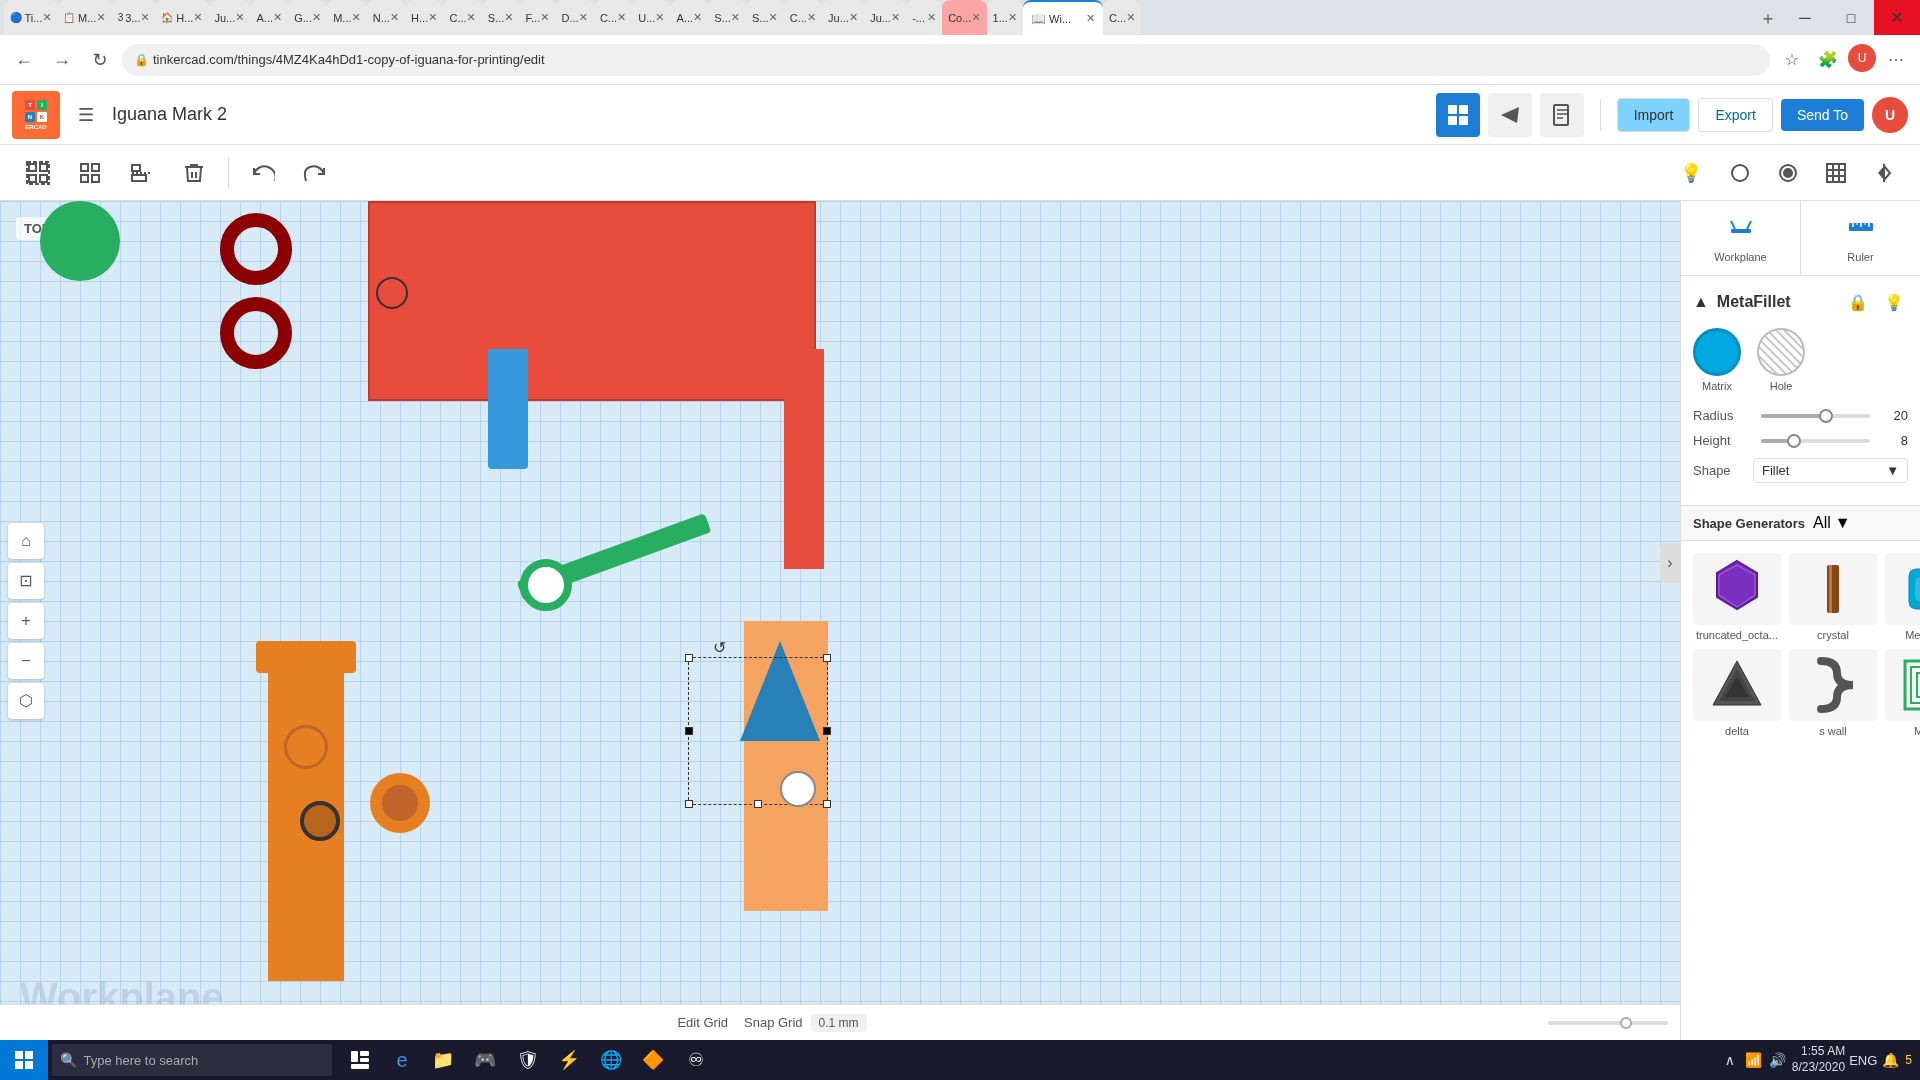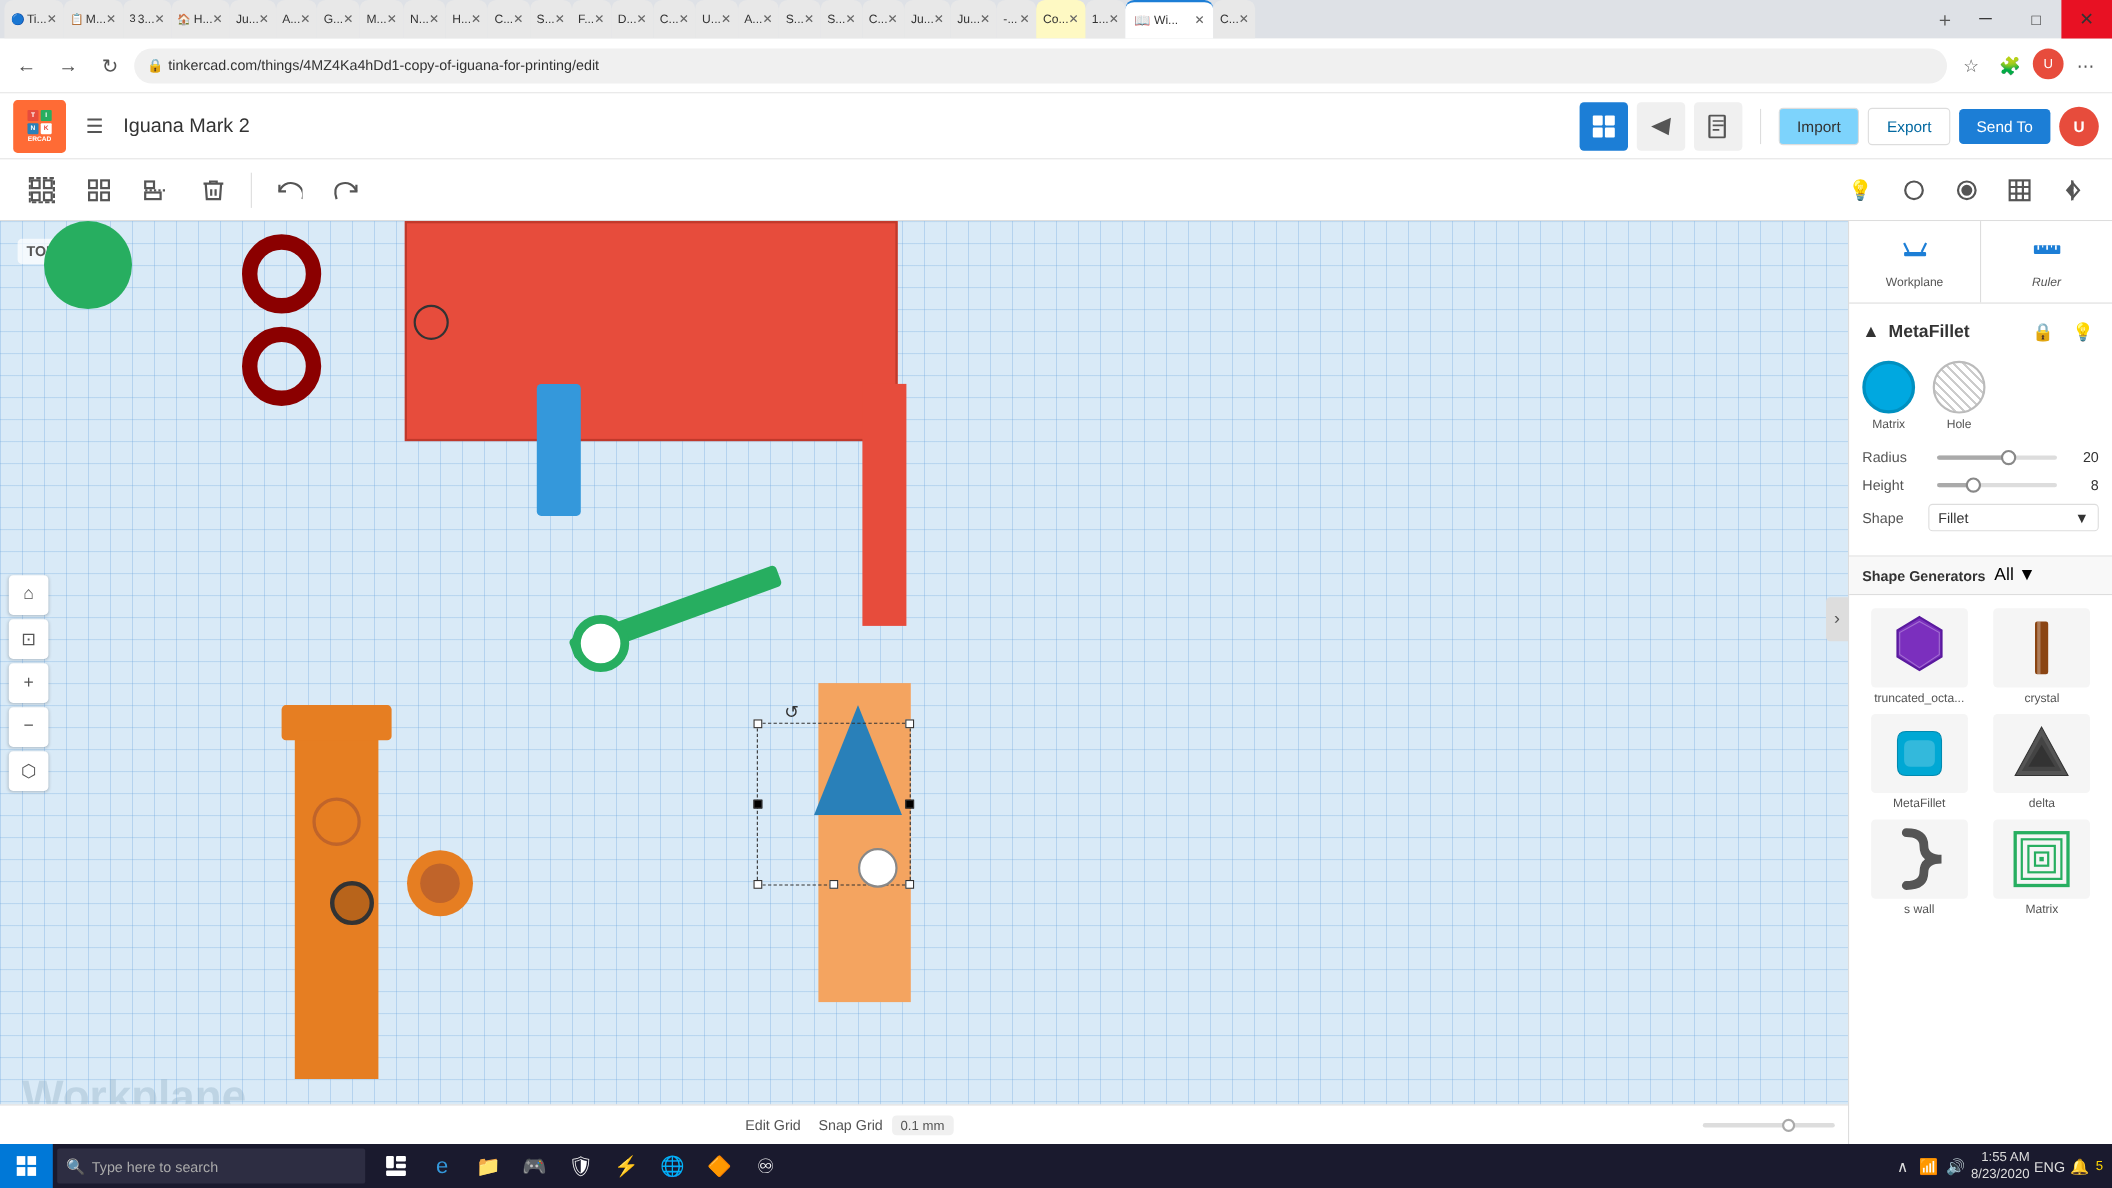--- a/index.html
+++ b/index.html
@@ -76,21 +76,21 @@
     #view-label { position: absolute; top: 16px; left: 16px; background: rgba(255,255,255,0.7); padding: 4px 8px; border-radius: 4px; font-size: 13px; font-weight: 600; color: #555; }
 
     
     #left-tools { position: absolute; left: 8px; top: 50%; transform: translateY(-50%); display: flex; flex-direction: column; gap: 4px; }
     .left-tool { width: 36px; height: 36px; background: white; border-radius: 4px; display: flex; align-items: center; justify-content: center; color: #555; font-size: 16px; cursor: pointer; box-shadow: 0 1px 3px rgba(0,0,0,0.2); }
 
     
     #tc-right { width: 240px; background: white; border-left: 1px solid #ddd; display: flex; flex-direction: column; }
     #tc-workplane-ruler { display: flex; gap: 0; border-bottom: 1px solid #ddd; }
     .wp-btn { flex: 1; padding: 12px 8px; display: flex; flex-direction: column; align-items: center; gap: 4px; cursor: pointer; font-size: 11px; color: #555; border-right: 1px solid #ddd; }
-    .wp-btn:last-child { border-right: none; font-style: italic; }
+    .wp-btn:last-child { border-right: none; }
     .wp-icon { font-size: 22px; color: #1c7ed6; }
 
     
     #props-panel { padding: 12px; border-bottom: 1px solid #ddd; }
     #props-header { display: flex; align-items: center; gap: 8px; margin-bottom: 12px; }
     #props-title { font-size: 16px; font-weight: 600; color: #333; flex: 1; }
     .props-icon-btn { width: 28px; height: 28px; display: flex; align-items: center; justify-content: center; color: #888; font-size: 16px; cursor: pointer; }
 
     #shape-options { display: flex; gap: 16px; margin-bottom: 16px; }
     .shape-opt { display: flex; flex-direction: column; align-items: center; gap: 4px; cursor: pointer; }
@@ -107,21 +107,21 @@
     .prop-value { width: 30px; text-align: right; font-size: 13px; color: #333; }
 
     .prop-select-row { display: flex; align-items: center; margin-bottom: 10px; }
     .prop-select-label { width: 60px; font-size: 13px; color: #555; }
     .prop-select { flex: 1; border: 1px solid #ddd; border-radius: 4px; padding: 4px 8px; font-size: 13px; color: #333; background: white; cursor: pointer; display: flex; align-items: center; justify-content: space-between; }
 
     
     #shape-generators { flex: 1; overflow-y: auto; }
     #sg-header { display: flex; align-items: center; padding: 8px 12px; background: #f8f8f8; border-bottom: 1px solid #ddd; }
     #sg-title { font-size: 13px; font-weight: 600; color: #333; }
-    #sg-grid { display: grid; grid-template-columns: 1fr 1fr; gap: 8px; padding: 12px; }
+    #sg-grid { display: grid; grid-template-columns: 1fr 1fr 1fr; gap: 8px; padding: 12px; }
     .sg-item { display: flex; flex-direction: column; align-items: center; gap: 4px; cursor: pointer; }
     .sg-thumb { width: 88px; height: 72px; background: #f5f5f5; border-radius: 4px; display: flex; align-items: center; justify-content: center; overflow: hidden; }
     .sg-name { font-size: 11px; color: #555; text-align: center; }
 
     
     #tc-bottom { position: absolute; bottom: 0; left: 0; right: 0; height: 36px; background: white; border-top: 1px solid #ddd; display: flex; align-items: center; padding: 0 12px; gap: 16px; }
     #edit-grid-btn { font-size: 13px; color: #555; cursor: pointer; margin-left: auto; }
     #snap-grid { display: flex; align-items: center; gap: 8px; font-size: 13px; color: #555; }
     #snap-value { background: #f0f0f0; border-radius: 4px; padding: 2px 8px; font-size: 12px; cursor: pointer; }
 
@@ -224,21 +224,21 @@
           <span class="tab-close">✕</span>
         </div>
       <div class="browser-tab" style="background:#e8e8e8;min-width:36px;padding:0 6px;font-size:11px;">
           <span>Ju...</span>
           <span class="tab-close">✕</span>
         </div>
       <div class="browser-tab" style="background:#e8e8e8;min-width:36px;padding:0 6px;font-size:11px;">
           <span>-...</span>
           <span class="tab-close">✕</span>
         </div>
-      <div class="browser-tab" style="background:#fef9c3;min-width:36px;padding:0 6px;font-size:11px;">
+      <div class="browser-tab" style="background:#fca5a5;min-width:36px;padding:0 6px;font-size:11px;">
           <span>Co...</span>
           <span class="tab-close">✕</span>
         </div>
       <div class="browser-tab" style="background:#e8e8e8;min-width:36px;padding:0 6px;font-size:11px;">
           <span>1...</span>
           <span class="tab-close">✕</span>
         </div>
       <div class="browser-tab active" style="min-width:80px;padding:0 8px;font-size:11px;border-top:2px solid #1c7ed6;">
         <span style="font-size:12px;">📖</span>
           <span style="margin-left:3px;">Wi...</span>

